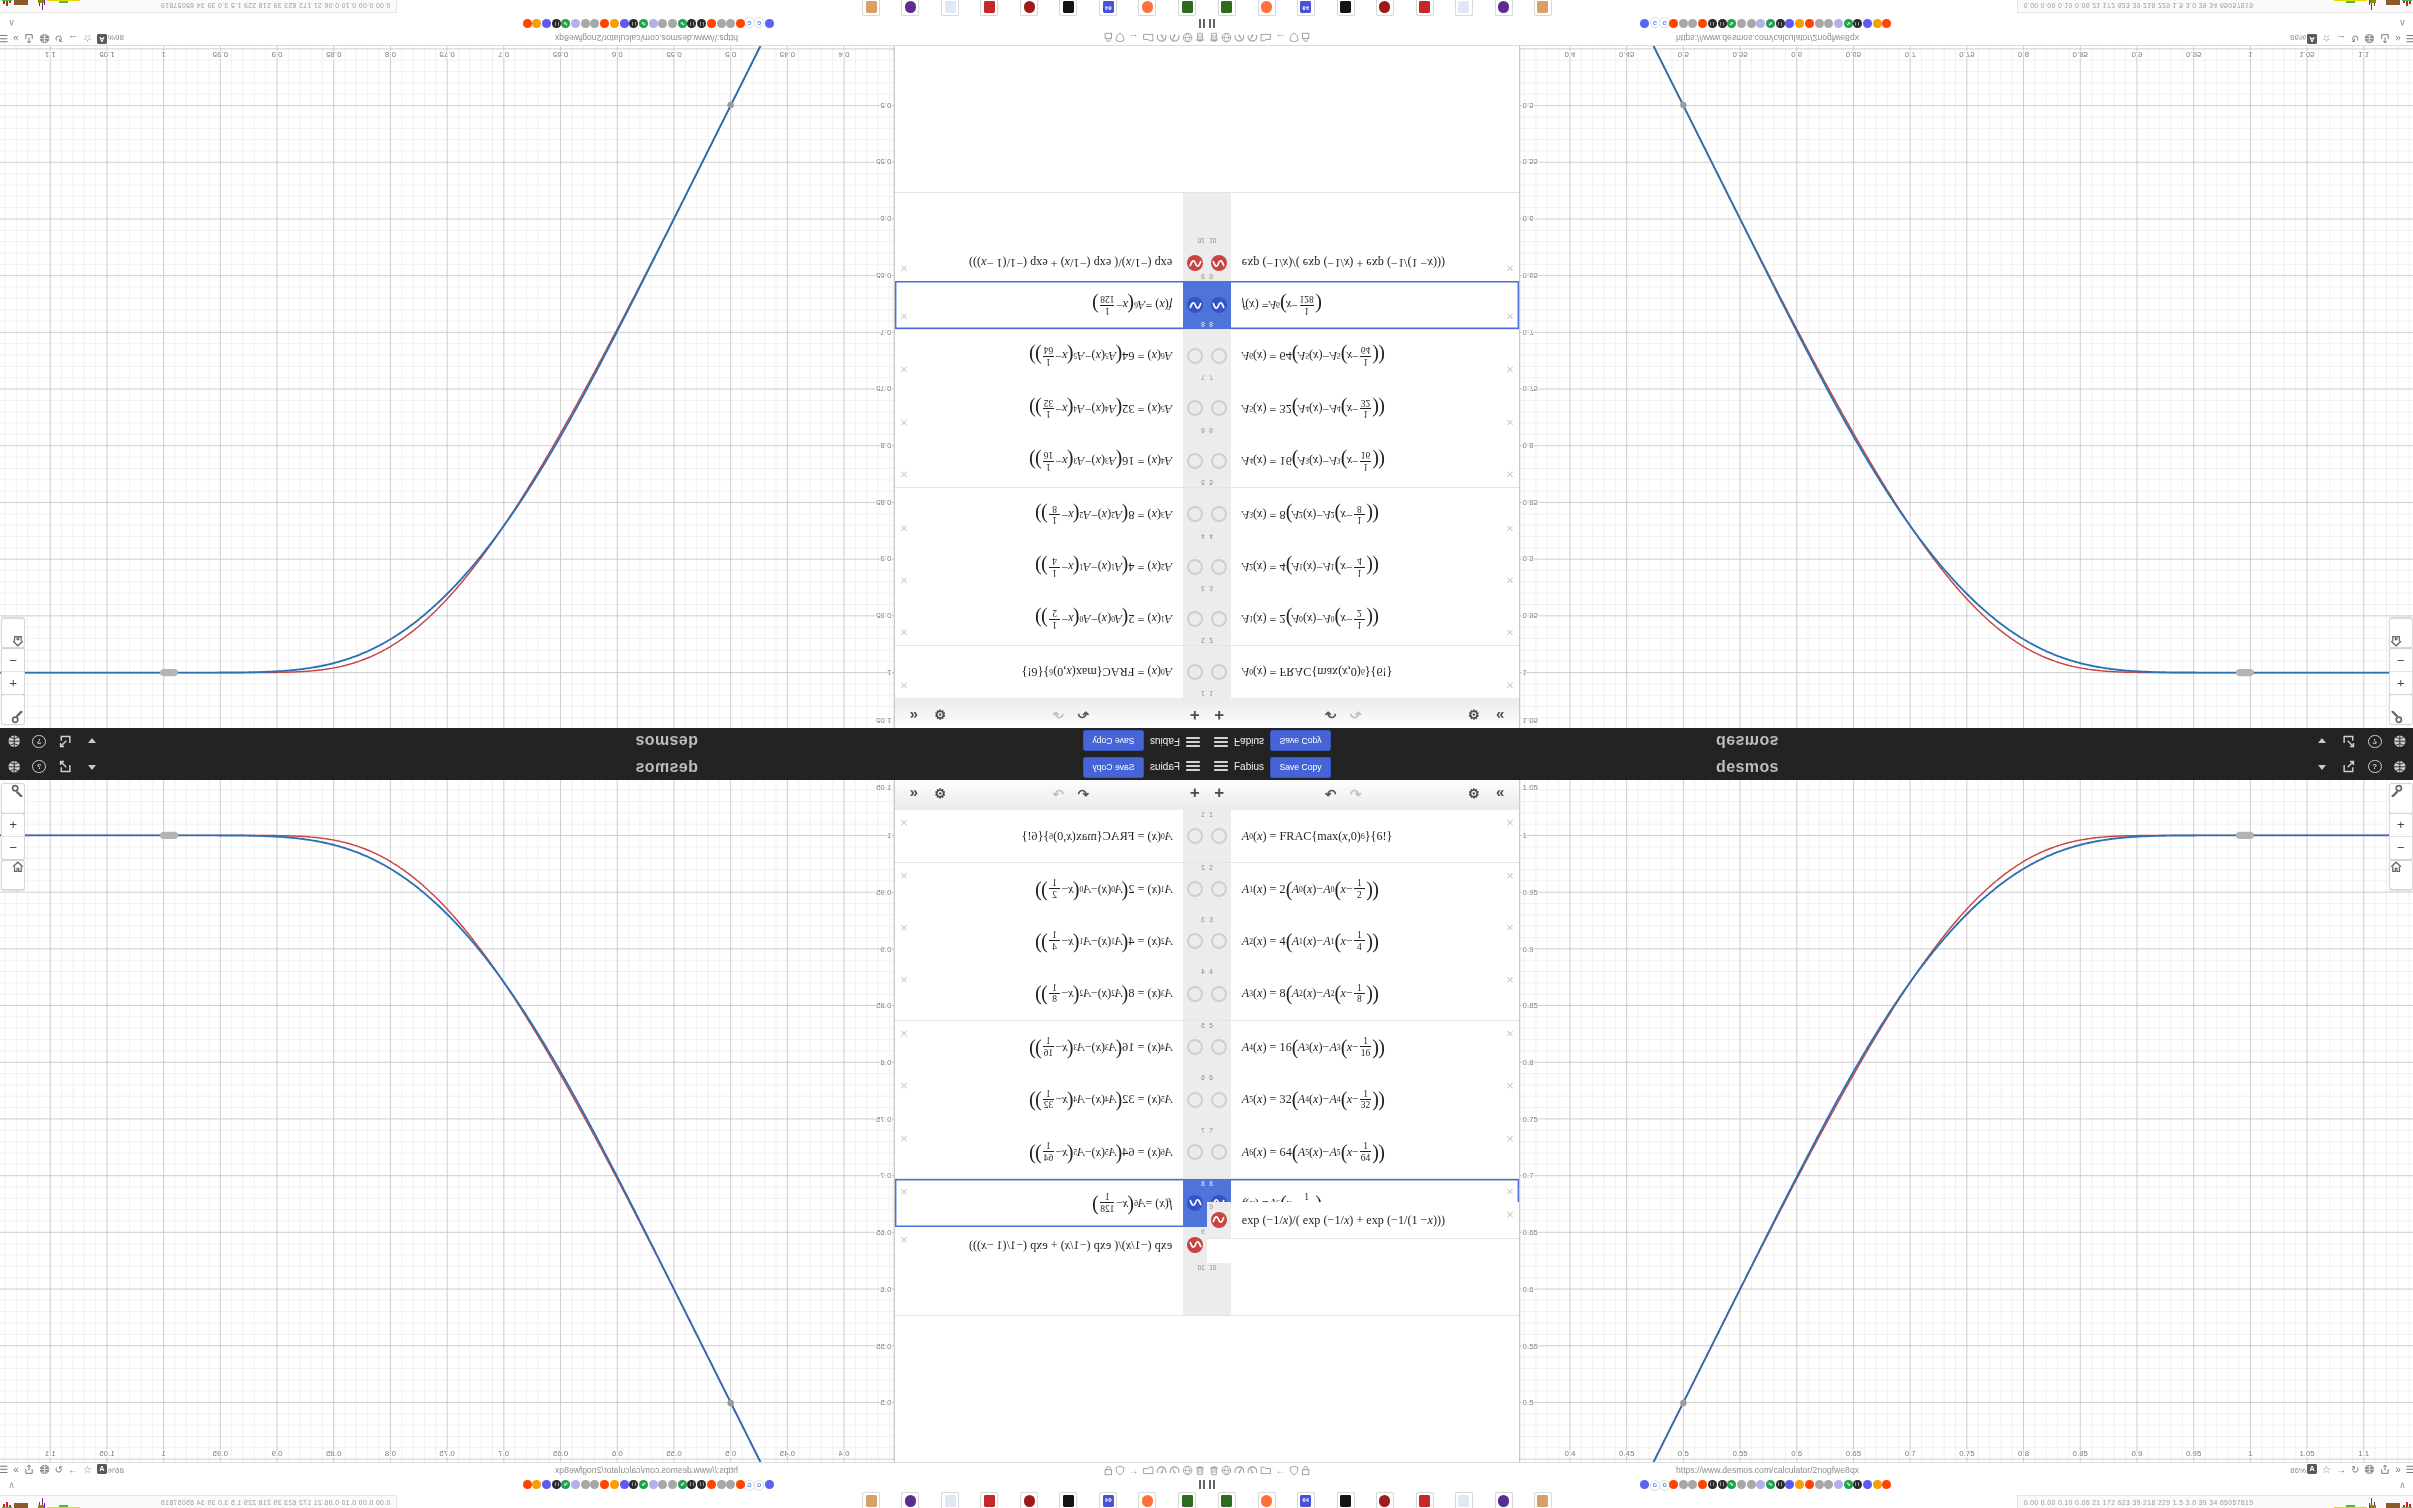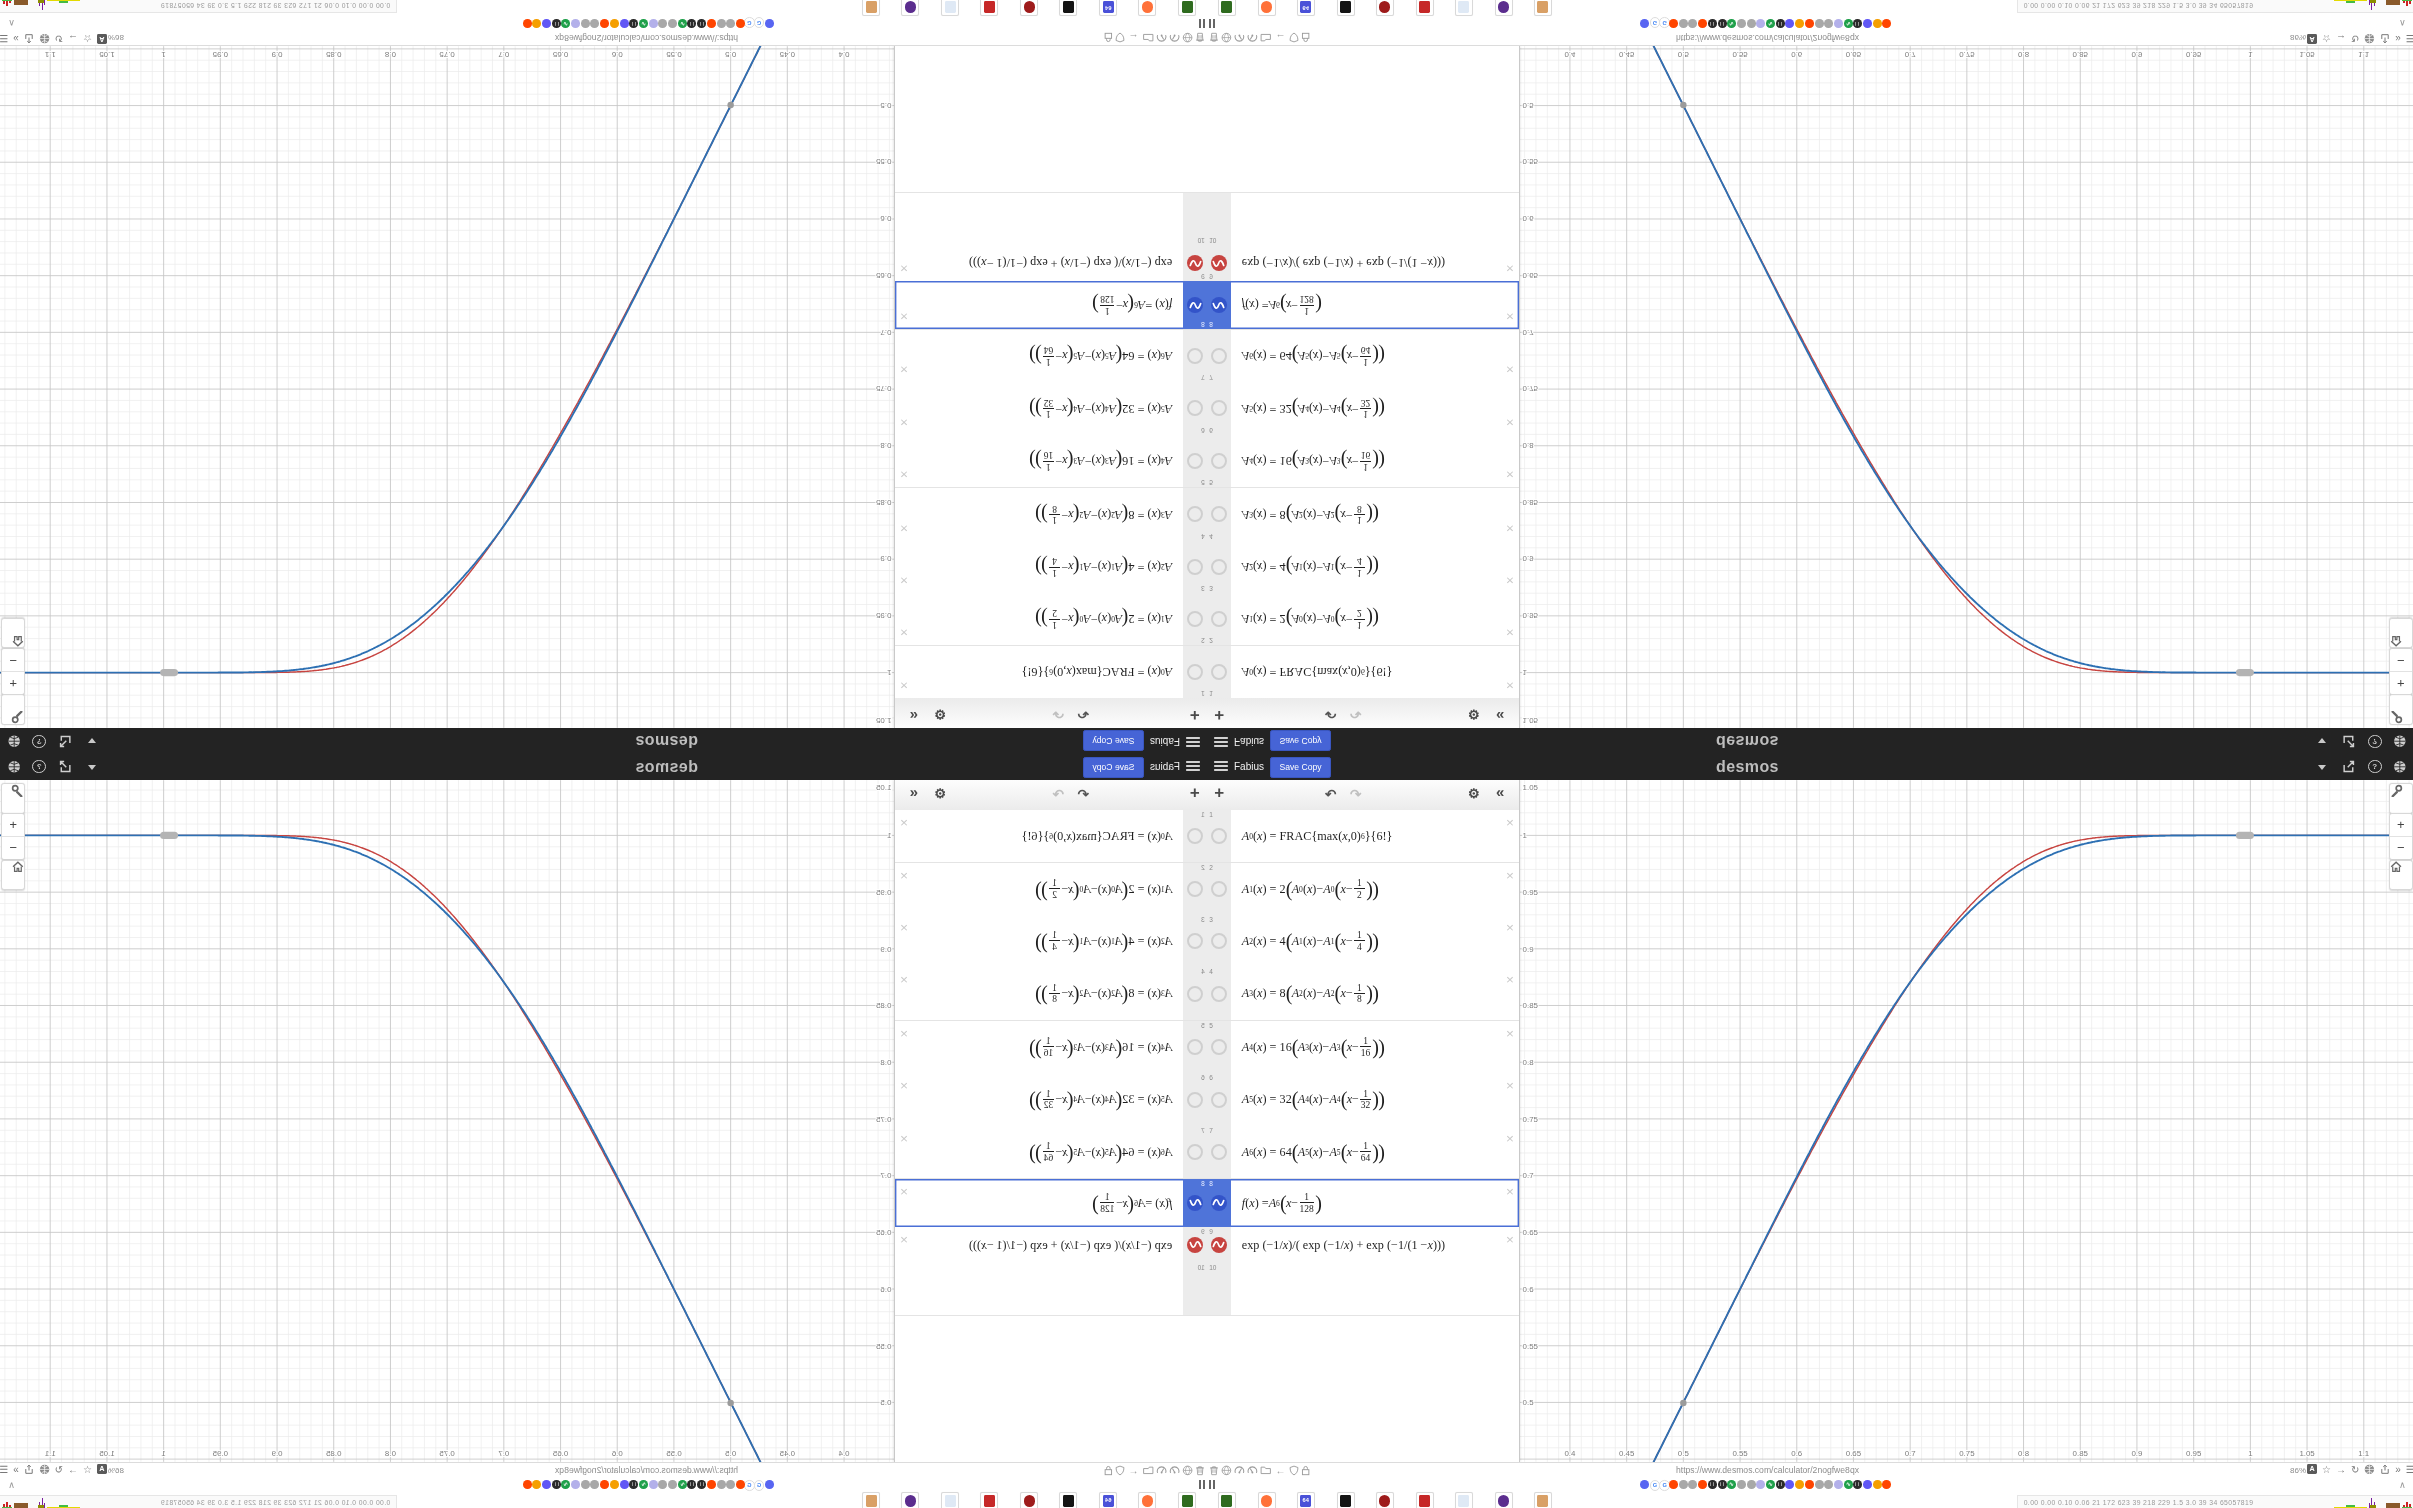--- a/index.html
+++ b/index.html
@@ -214,21 +214,21 @@
                   <path d="M2 13 C5 4,8 4,10 10 C12 16,15 16,18 7" fill="none" stroke="#fff" stroke-width="2.6" stroke-linecap="round"></path>
                 </svg>
               </div>
             </div>
             <div class="row-content"><i>f</i> (<i>x</i>) = <i>A</i><sub>6</sub><span class="bp">(</span><i>x</i> − <span class="fr">
                 <span class="n">1</span>
                 <span class="d">128</span>
               </span><span class="bp">)</span></div>
             <div class="xbtn">×</div>
           </div>
-          <div class="exp-row" style="top: 447px; height: 36px;">
+          <div class="exp-row" style="top: 422px; height: 36px;">
             <div class="gutter">
               <div class="row-num">9</div>
               <div class="toggle red" style="top:10px">
                 <svg width="13" height="13" viewBox="0 0 20 20">
                   <path d="M2 13 C5 4,8 4,10 10 C12 16,15 16,18 7" fill="none" stroke="#fff" stroke-width="2.6" stroke-linecap="round"></path>
                 </svg>
               </div>
             </div>
             <div class="row-content">exp (−1/<i>x</i>)/( exp (−1/<i>x</i>) + exp (−1/(1 − <i>x</i>)))</div>
             <div class="xbtn">×</div>

